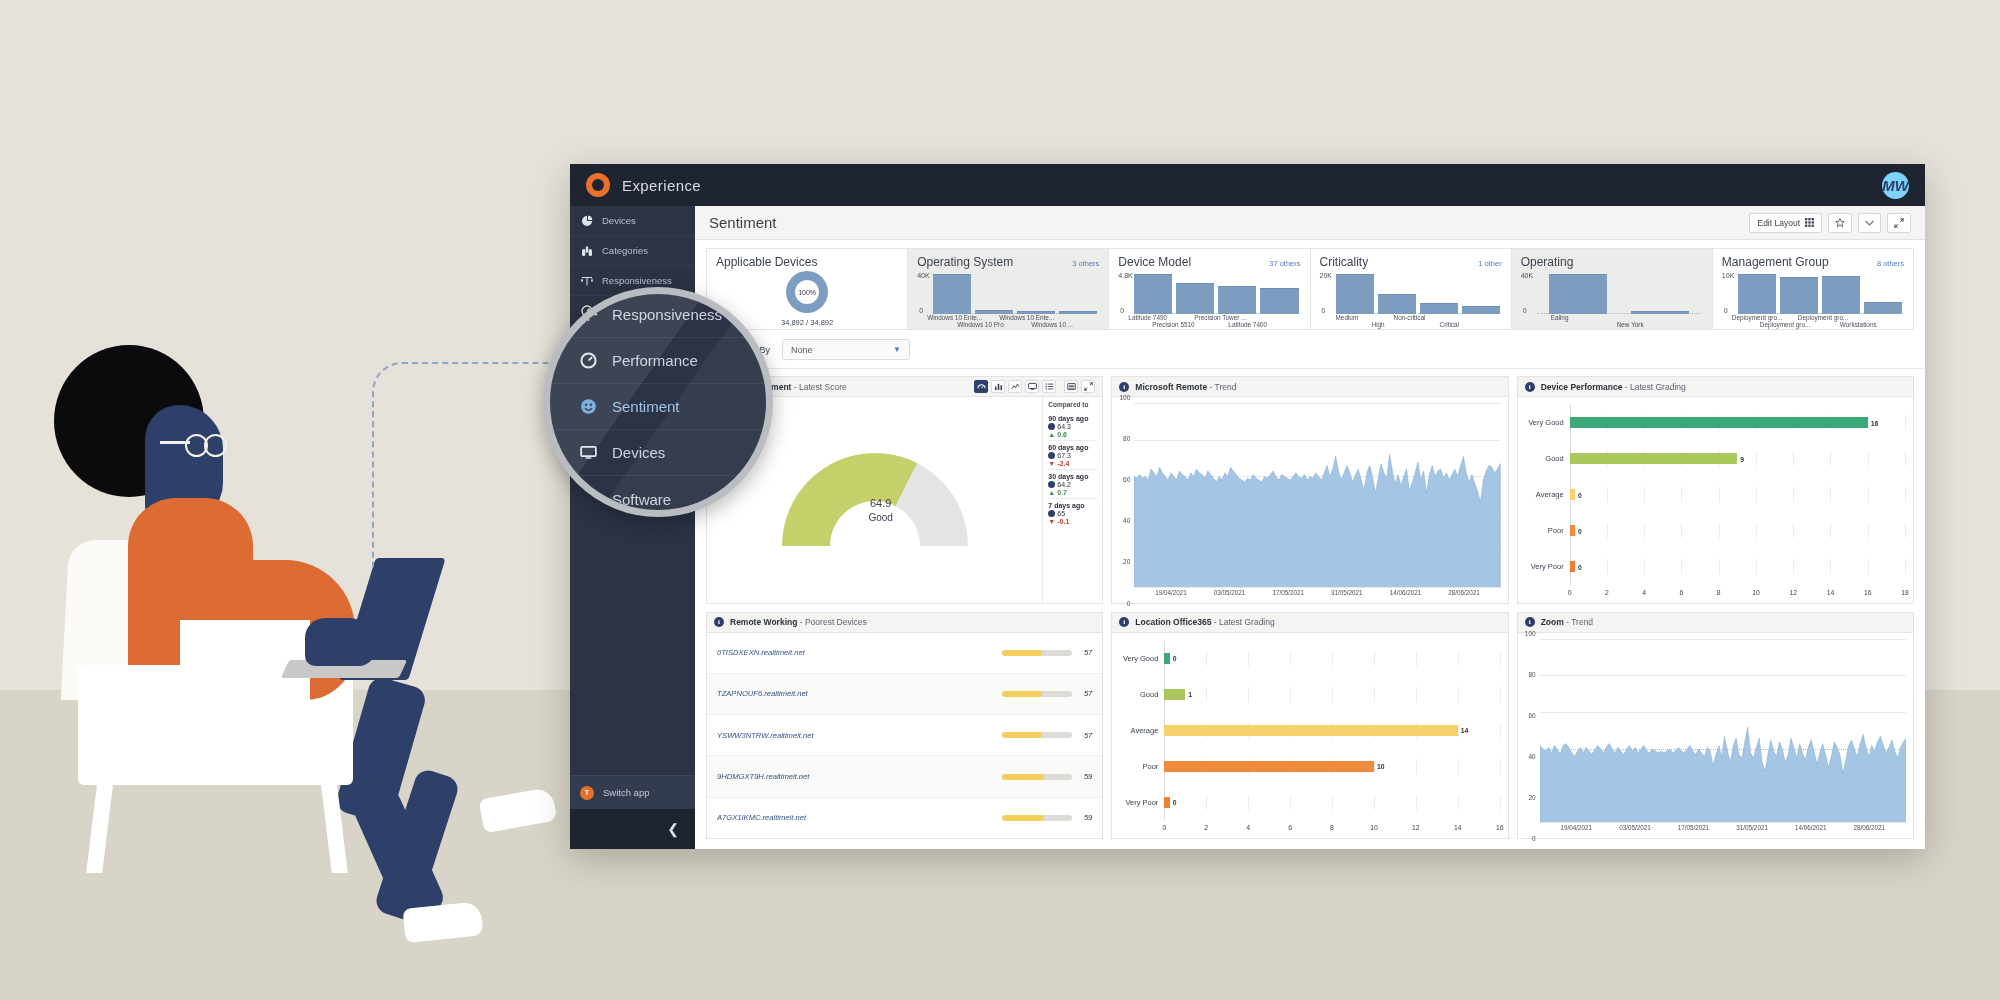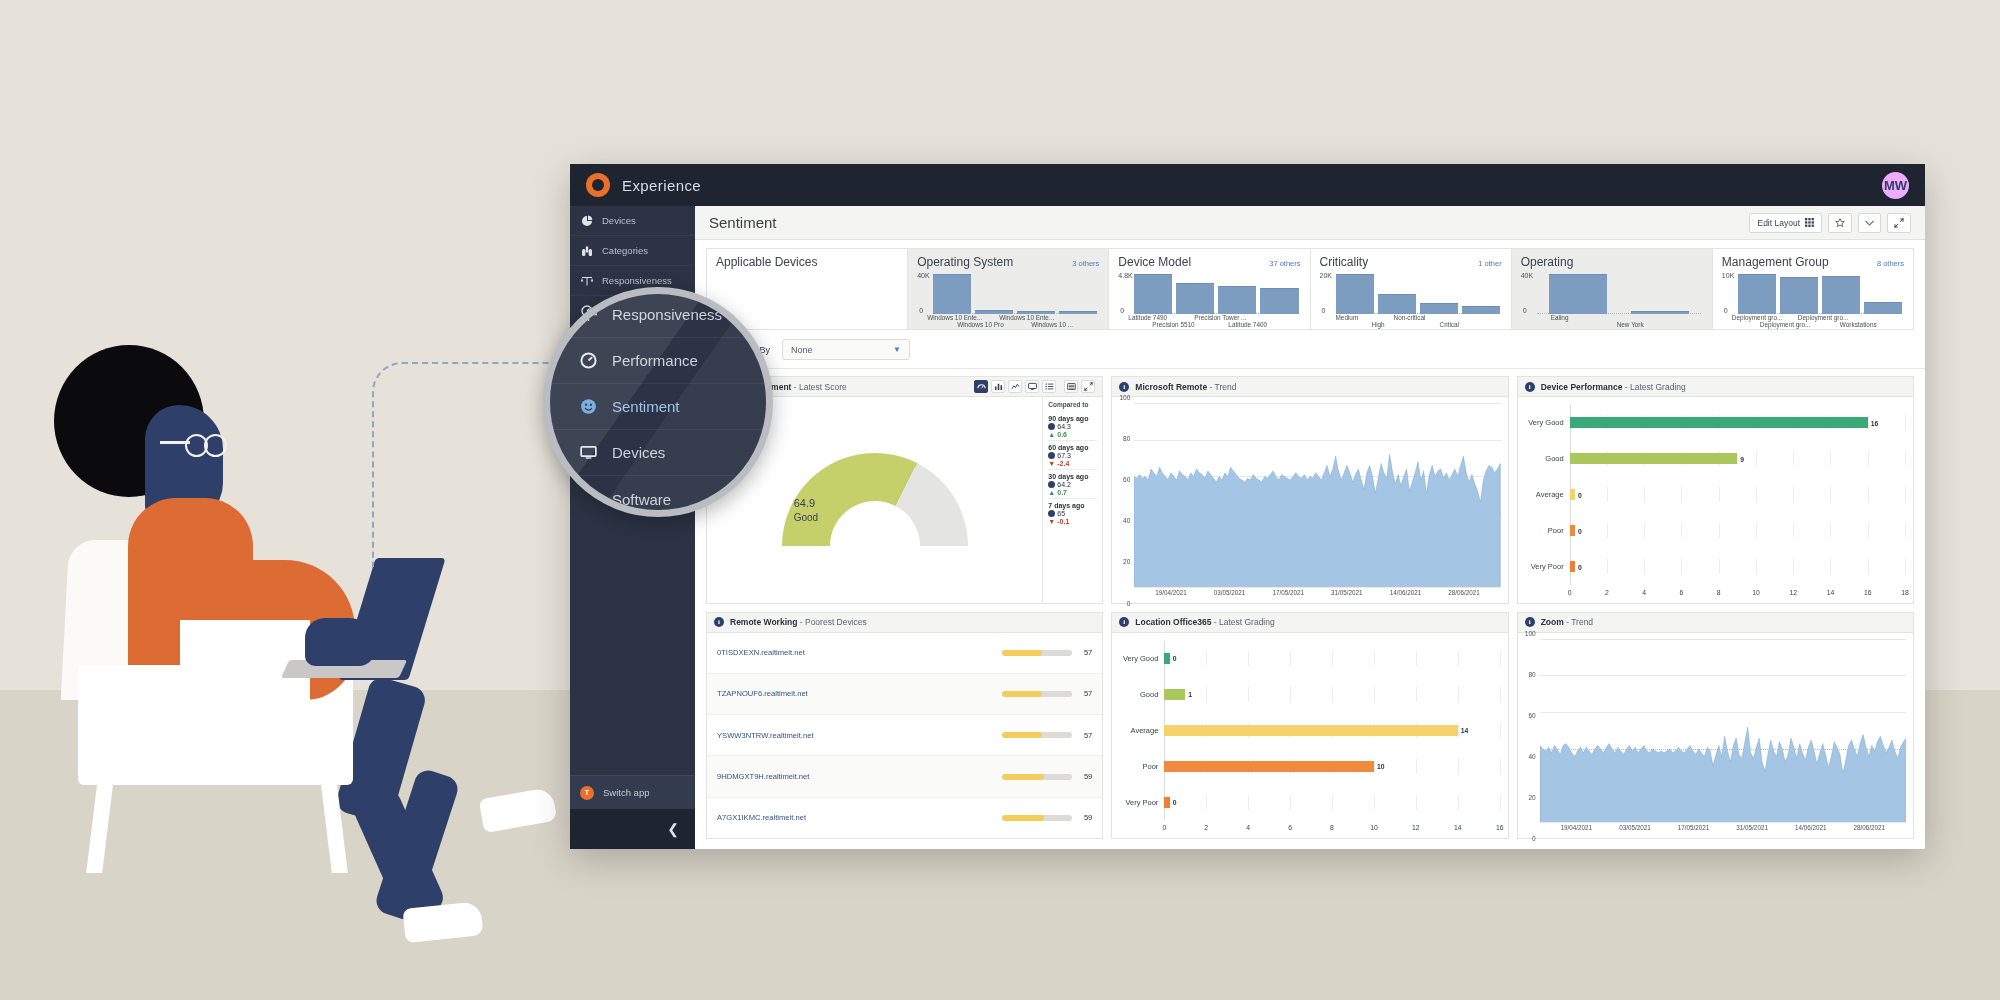--- a/index.html
+++ b/index.html
@@ -46,21 +46,21 @@
   #app {
     position:absolute; left:570px; top:164px; width:1355px; height:685px;
     background:#ffffff; box-shadow:0 10px 36px rgba(0,0,0,.22);
     display:flex; flex-direction:column; overflow:hidden;
   }
   
   #topbar { height:42px; background:#1e2430; display:flex; align-items:center; padding:0 16px; flex:0 0 42px;}
   #brand-logo { width:24px; height:24px; border-radius:50%; background:#e8702a; position:relative; display:flex; align-items:center; justify-content:center;}
   #brand-logo .bi { width:12px; height:12px; border-radius:50%; background:#1e2430; }
   #brand-title { color:#d8dce3; font-size:15px; margin-left:12px; letter-spacing:.4px; }
-  #avatar { margin-left:auto; width:27px; height:27px; border-radius:50%; background:#f0abfc; color:#2e4069; font-size:13px; font-weight:bold; display:flex; align-items:center; justify-content:center;}
+  #avatar { margin-left:auto; width:27px; height:27px; border-radius:50%; background:#7dd3fc; color:#2e4069; font-size:15px; font-weight:bold; display:flex; align-items:center; justify-content:center;font-style:italic;}
 
   #body { flex:1; display:flex; min-height:0; }
 
   
   #sidebar { width:125px; background:#2b3344; flex:0 0 125px; display:flex; flex-direction:column; }
   .nav-item { height:30px; display:flex; align-items:center; padding-left:10px; color:#b9c1ce; font-size:9.5px; gap:9px; border-bottom:1px solid rgba(255,255,255,.05); }
   .nav-item .ic { width:13px; height:13px; display:flex; align-items:center; justify-content:center; color:#dfe4ea; }
   .nav-item.sel { background:#333c4f; }
   #sidebar-spacer { flex:1; }
   #switch-app { height:34px; display:flex; align-items:center; gap:9px; padding-left:10px; color:#c4cad4; font-size:9.5px; background:#333c4f; border-top:1px solid rgba(255,255,255,.06);}
@@ -119,21 +119,21 @@
   .ptool.gap { margin-left:5px; }
   .pbody { flex:1; display:flex; min-height:0; position:relative; }
 
   
   #gauge-area { flex:1; position:relative; display:flex; align-items:center; justify-content:center;}
   #gauge { width:186px; height:93px; position:relative; overflow:hidden;}
   #gauge-ring { width:186px; height:186px; border-radius:50%;
     background:conic-gradient(from 270deg, #c6d06a 0deg 117deg, #e4e4e2 117deg 180deg, transparent 180deg 360deg);
     position:absolute; top:0; left:0;}
   #gauge-hole { position:absolute; left:48px; top:48px; width:90px; height:90px; border-radius:50%; background:#fff;}
-  #gauge-center { position:absolute; left:12px; right:0; top:44px; text-align:left; z-index:3;}
+  #gauge-center { position:absolute; left:12px; right:0; top:44px; text-align:center; z-index:3;}
   #gauge-val { font-size:11px; color:#3b4250;}
   #gauge-lab { font-size:10px; color:#3b4250; margin-top:3px;}
   #compare { width:60px; flex:0 0 60px; border-left:1px solid #eceae8; padding:4px 5px; }
   #compare h5 { font-size:6.5px; color:#4a4f58; font-weight:bold; margin-bottom:4px;}
   .cmp { border-top:1px solid #eeecea; padding:3px 0 2px 0;}
   .cmp:first-of-type { border-top:none; }
   .cmp .when { font-size:7px; color:#2b313b; font-weight:bold;}
   .cmp .scorerow { display:flex; align-items:center; gap:2px; font-size:7px; color:#2b313b; margin-top:1px;}
   .cmp .gico { width:7px; height:7px; border-radius:50%; background:#2e4069; }
   .cmp .delta { font-size:7px; font-weight:bold; margin-top:1px; display:flex; align-items:center; gap:2px;}
@@ -157,21 +157,21 @@
   .hb-track { flex:1; position:relative; height:100%; }
   .hb-bar { position:absolute; left:0; top:2px; bottom:2px; border-radius:0;}
   .hb-val { position:absolute; font-size:6.8px; color:#2b313b; font-weight:bold; top:50%; transform:translateY(-50%);}
   .hb-gridline { position:absolute; top:0; bottom:0; width:1px; background:#edecea;}
   .hb-axis { position:absolute; left:52px; right:8px; bottom:2px; height:12px; font-size:6.8px; color:#3b4250;}
   .hb-axis span { position:absolute; transform:translateX(-50%);}
   .hb-zero { position:absolute; left:52px; top:8px; bottom:18px; width:1px; background:#dddbd8;}
 
   
   .dev-list { flex:1; display:flex; flex-direction:column;}
-  .dev-row { flex:1; display:flex; align-items:center; padding:0 10px; border-bottom:1px solid #f0efed; }
+  .dev-row { flex:1; display:flex; align-items:center; padding:0 10px; border-bottom:1px solid #f0efed; font-style:italic;}
   .dev-row:nth-child(even) { background:#fafaf9; }
   .dev-row:last-child { border-bottom:none; }
   .dev-name { font-size:7.6px; color:#33527f; flex:1; white-space:nowrap; overflow:hidden;}
   .dev-track { width:70px; flex:0 0 70px; height:6px; background:#dddbd8; border-radius:3px; overflow:hidden;}
   .dev-fill { height:100%; background:#f3ce5c; border-radius:3px;}
   .dev-score { width:20px; flex:0 0 20px; text-align:right; font-size:7.6px; color:#2b313b;}
 
   
   #magnifier {
     position:absolute; left:543px; top:287px; width:230px; height:230px;
@@ -353,20 +353,26 @@
           </div>
         </div>
       </div>
 
       <div id="filters">
 
         <div class="fcard">
           <div class="fhead">
               <div class="ftitle">Applicable Devices</div>
             </div>
+          <div id="donut-wrap">
+            <div id="donut">
+              <span id="donut-pct">100%</span>
+            </div>
+            <div id="donut-sub">34,892 / 34,892</div>
+          </div>
         </div>
 
         <div class="fcard alt">
           <div class="fhead">
             <div class="ftitle">Operating System</div>
             <div class="fothers">3 others</div>
           </div>
           <div class="fbody">
             <div class="fymax">40K</div>
             <div class="fymin">0</div>

